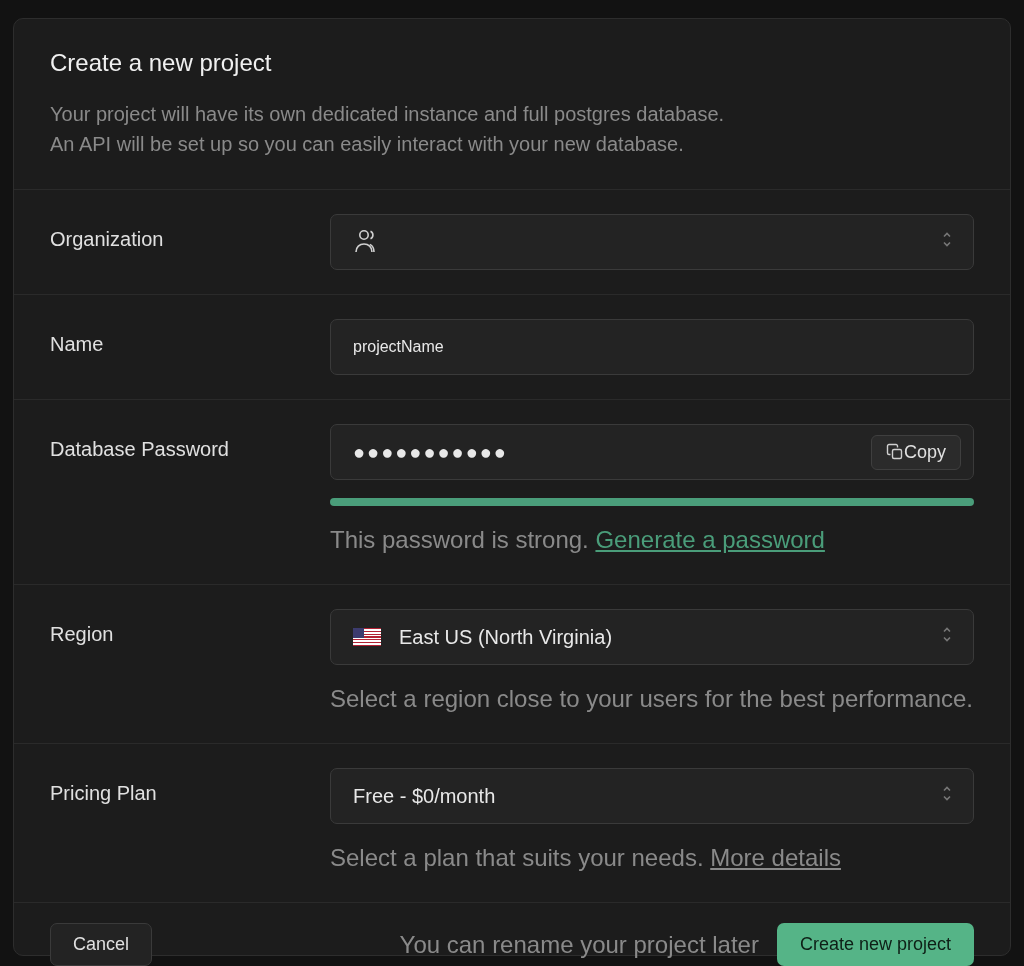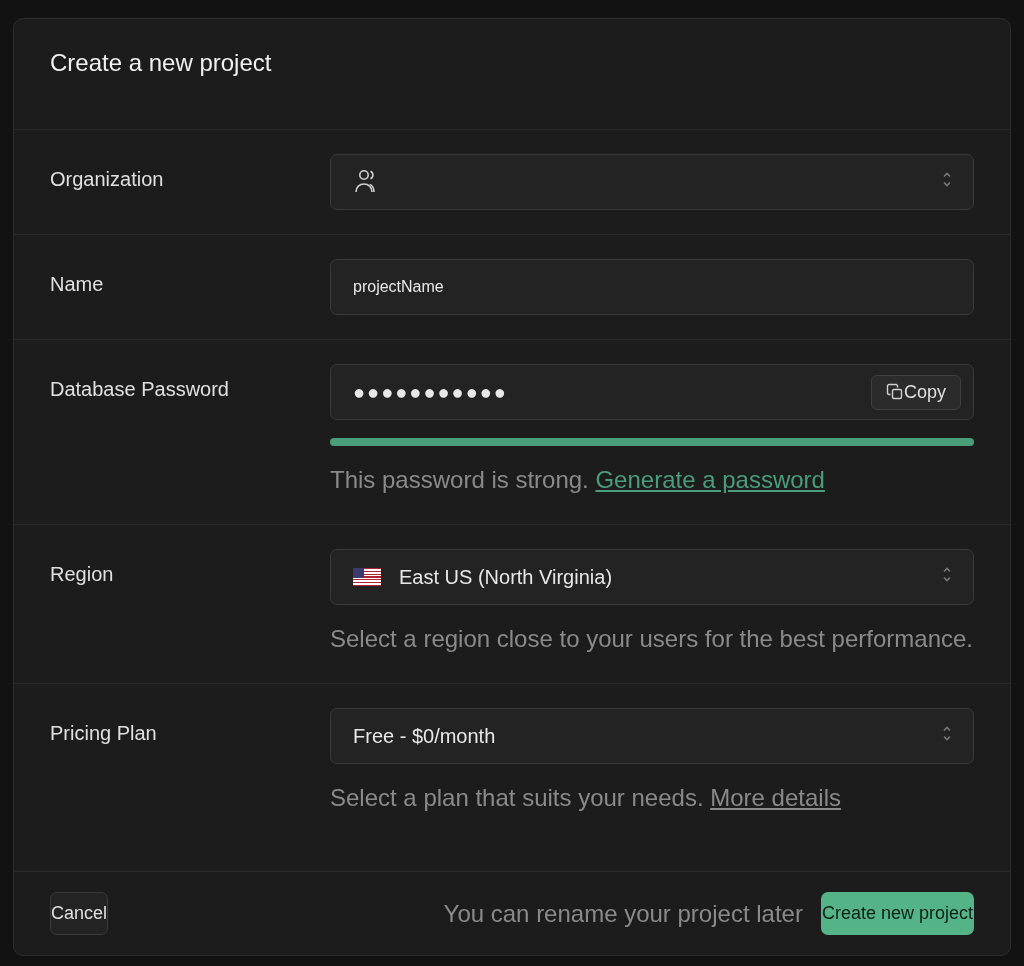--- a/index.html
+++ b/index.html
@@ -168,21 +168,21 @@
     padding: 20px 36px 20px 36px;
     display: flex;
     align-items: center;
   }
   .btn {
     display: inline-flex;
     align-items: center;
     justify-content: center;
     border-radius: 7px;
     font-size: 18px;
-    padding: 10px 0;
+    padding: 10px 22px;
     cursor: pointer;
     border: 1px solid transparent;
   }
   .btn-secondary {
     background: #232323;
     border-color: #3a3a3a;
     color: #e0e0e0;
   }
   .btn-primary {
     background: #55b487;
@@ -196,20 +196,24 @@
     color: #8a8a8a;
   }
 </style>
 </head>
 <body>
 
 <div class="modal">
 
   <div class="modal-header">
     <h1 class="modal-title">Create a new project</h1>
+    <div class="modal-desc">
+      <div>Your project will have its own dedicated instance and full postgres database.</div>
+      <div>An API will be set up so you can easily interact with your new database.</div>
+    </div>
   </div>
 
   <div class="section">
     <div class="section-label">Organization</div>
     <div class="section-body">
       <div class="input-like">
         <span class="org-icon">
           <svg width="30" height="26" viewBox="0 0 30 26" fill="none" stroke="#d0d0d0" stroke-width="1.6">
             <circle cx="11" cy="7" r="4.2"></circle>
             <path d="M3 24c0-5 3.5-8 8-8s8 3 8 8"></path>

